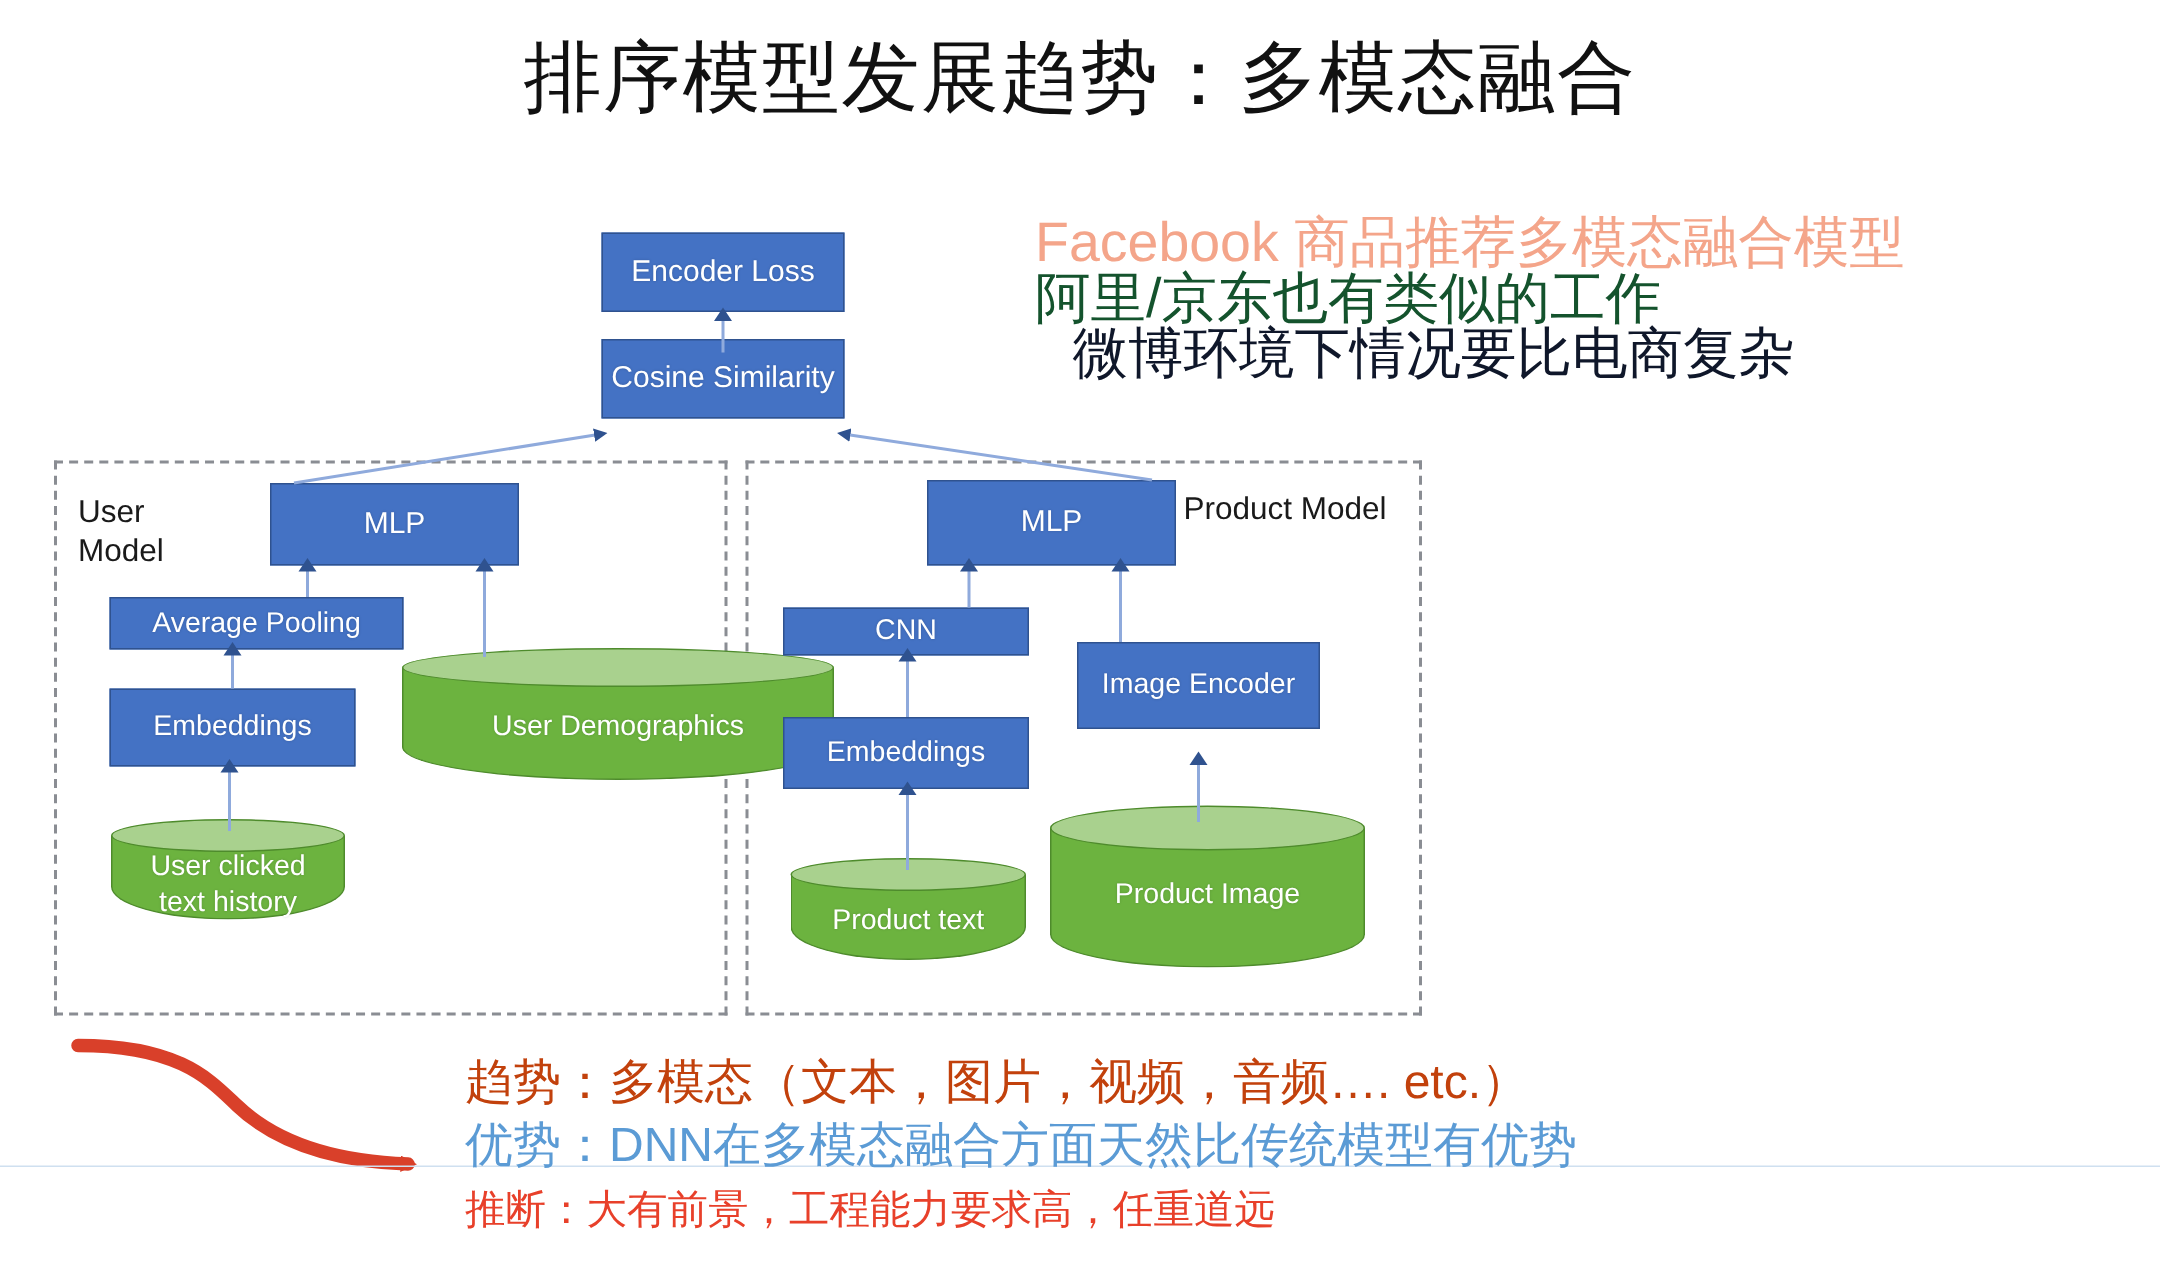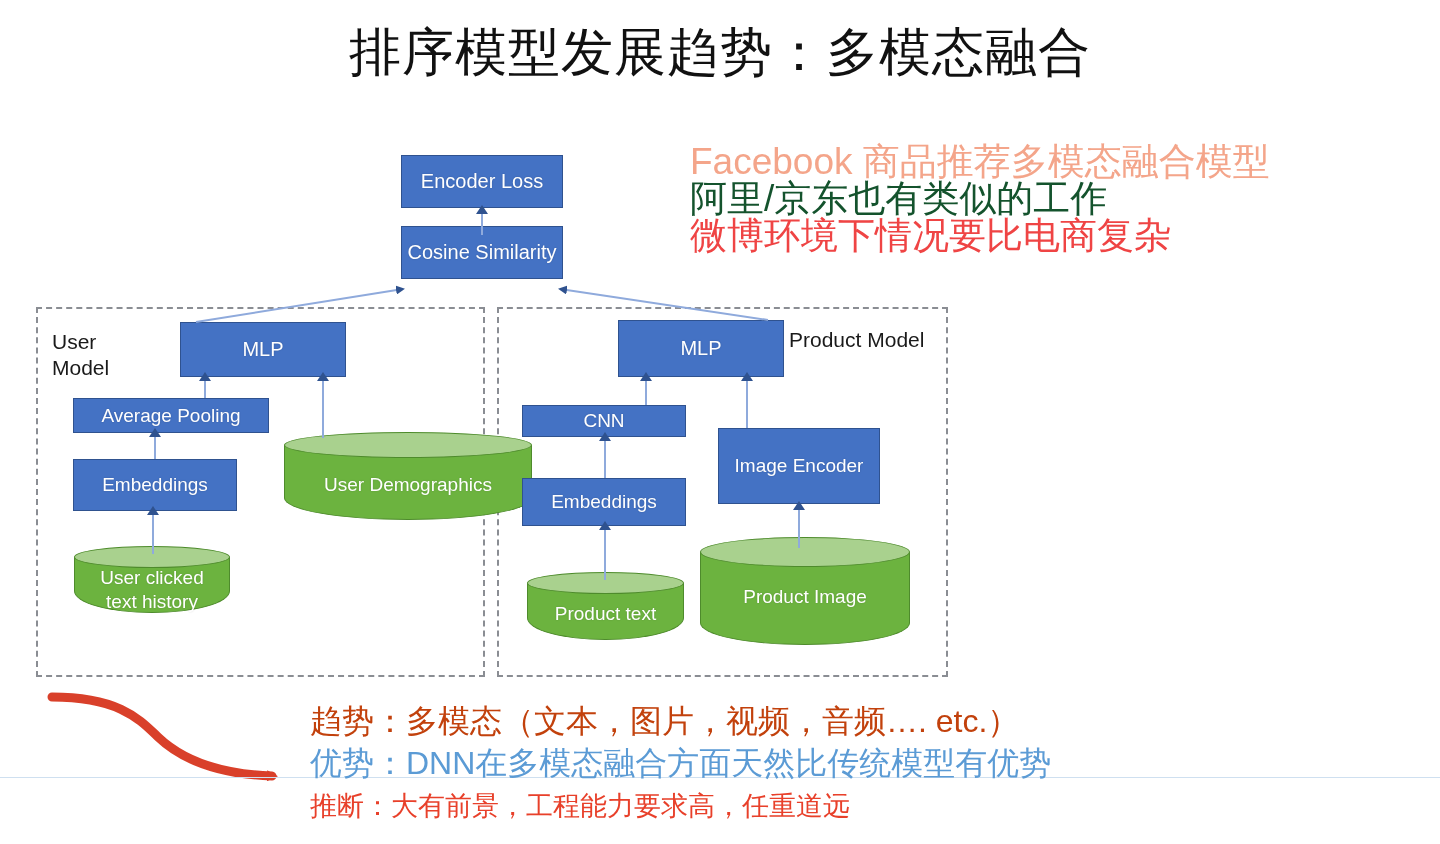--- a/index.html
+++ b/index.html
@@ -101,21 +101,21 @@
 </head>
 <body>
 
 <div id="slide">
 
   <div class="slide-title">排序模型发展趋势：多模态融合</div>
 
   <div class="anno-top">
     <div class="anno-line" style="color: rgb(244, 165, 138);">Facebook 商品推荐多模态融合模型</div>
     <div class="anno-line" style="color: #14532d;">阿里/京东也有类似的工作</div>
-    <div class="anno-line" style="color: #ef4444;">微博环境下情况要比电商复杂</div>
+    <div class="anno-line" style="color: #0f172a; margin-left: 25px;">微博环境下情况要比电商复杂</div>
   </div>
 
   <div class="node" style="left:401px;top:155px;width:162px;height:53px;">Encoder Loss</div>
 
   <div class="node" style="left:401px;top:226px;width:162px;height:53px;">Cosine Similarity</div>
 
   <div class="conn v" style="left:481px;top:210px;height:25px;"></div>
   <div class="arrowhead" style="left:476px;top:205px;"></div>
 
   <div class="dashbox" style="left:36px;top:307px;width:449px;height:370px;"></div>
@@ -124,21 +124,21 @@
   <div class="grouplabel" style="left:52px;top:329px;width:120px;">User
 Model</div>
   <div class="grouplabel" style="left:789px;top:327px;width:200px;">Product Model</div>
 
   <div class="node" style="left:180px;top:322px;width:166px;height:55px;">MLP</div>
 
   <div class="node small" style="left:73px;top:398px;width:196px;height:35px;">Average Pooling</div>
 
   <div class="node small" style="left:73px;top:459px;width:164px;height:52px;">Embeddings</div>
 
-  <div class="cyl" style="left:284px;top:432px;width:248px;height:88px;">
+  <div class="cyl" style="left:268px;top:432px;width:248px;height:88px;padding-left:40px;">
     <div class="body" style="top:13px;height:75px;"></div>
     <div class="top"></div>
     <div class="lbl" style="top:41px;">User Demographics</div>
   </div>
 
   <div class="cyl" style="left:74px;top:546px;width:156px;height:67px;">
     <div class="body" style="top:11px;height:56px;"></div>
     <div class="top" style="height:22px;"></div>
     <div class="lbl" style="top:20px;">User clicked
 text history</div>
@@ -155,21 +155,21 @@
 
   <div class="conn v" style="left:322px;top:377px;height:61px;"></div>
   <div class="arrowhead" style="left:317px;top:372px;"></div>
 
   <div class="node" style="left:618px;top:320px;width:166px;height:57px;">MLP</div>
 
   <div class="node small" style="left:522px;top:405px;width:164px;height:32px;">CNN</div>
 
   <div class="node small" style="left:522px;top:478px;width:164px;height:48px;">Embeddings</div>
 
-  <div class="node small" style="left:718px;top:428px;width:162px;height:76px;">Image Encoder</div>
+  <div class="node small" style="left:718px;top:428px;width:162px;height:58px;">Image Encoder</div>
 
   <div class="cyl" style="left:527px;top:572px;width:157px;height:68px;">
     <div class="body" style="top:11px;height:57px;"></div>
     <div class="top" style="height:22px;"></div>
     <div class="lbl" style="top:30px;">Product text</div>
   </div>
 
   <div class="cyl" style="left:700px;top:537px;width:210px;height:108px;">
     <div class="body" style="top:15px;height:93px;"></div>
     <div class="top" style="height:30px;"></div>

